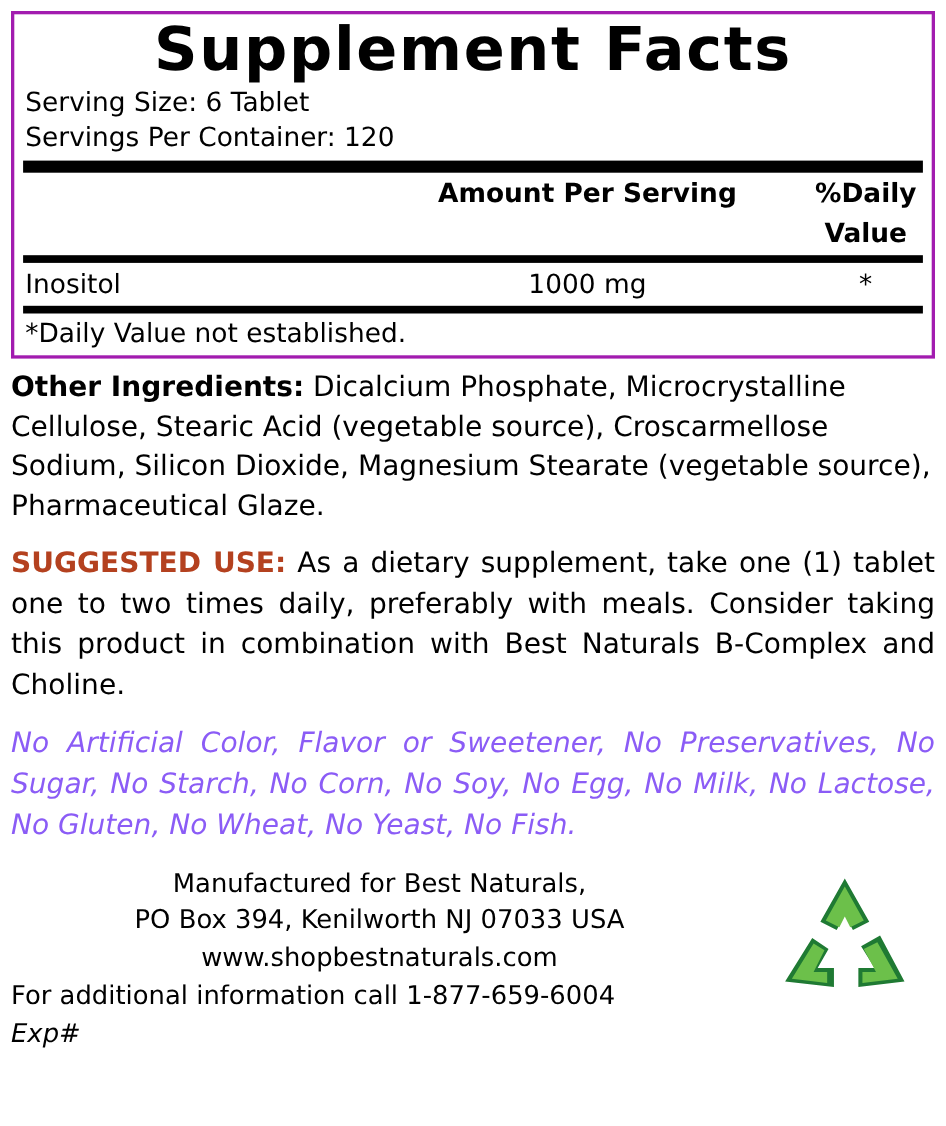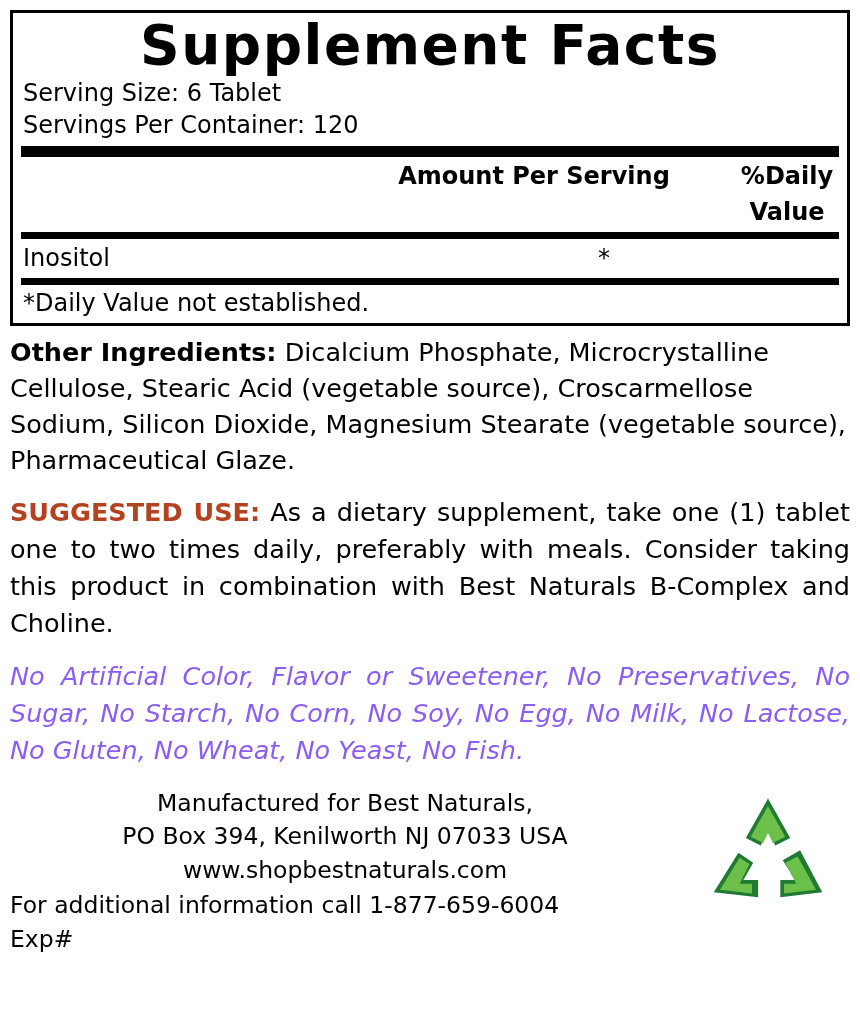--- a/index.html
+++ b/index.html
@@ -19,21 +19,21 @@
   .page {
     width: 860px;
     height: 1024px;
     box-sizing: border-box;
     padding: 8px 10px 0 10px;
     position: relative;
   }
 
   
   .sf-panel {
-    border: 3px solid #000000;
+    border: 3px solid #a21caf;
     box-sizing: border-box;
     padding: 4px 8px 6px 8px;
     margin: 2px 0 0 0;
   }
   .sf-title {
     font-size: 55px;
     font-weight: bold;
     letter-spacing: 1.5px;
     text-align: center;
     line-height: 1.05;
@@ -135,21 +135,21 @@
     line-height: 1.42;
     margin-top: 2px;
     text-align: left;
   }
   .lotexp {
     font-size: 23.5px;
     margin-top: 2px;
     display: flex;
   }
   .lotexp .lot { flex: 0 0 350px; text-align: left; }
-  .lotexp .exp { flex: 0 0 auto; }
+  .lotexp .exp { flex: 0 0 auto; font-style: italic; }
 
   .recycle {
     position: absolute;
     right: 8px;
     top: 4px;
     width: 148px;
     height: 136px;
   }
 </style>
 </head>
@@ -167,20 +167,21 @@
     <div class="sf-row head">
       <span class="col-name"></span>
       <span class="col-amt">Amount Per Serving</span>
       <span class="col-dv">%Daily Value</span>
     </div>
 
     <div class="rule-med"></div>
 
     <div class="sf-row">
       <span class="col-name">Inositol</span>
+      <span class="col-amt">1000 mg</span>
       <span class="col-dv">*</span>
     </div>
 
     <div class="rule-med"></div>
 
     <div class="sf-foot">*Daily Value not established.</div>
   </div>
 
   <p class="other-ing"><b>Other Ingredients:</b><span> Dicalcium Phosphate, Microcrystalline Cellulose, Stearic Acid (vegetable source), Croscarmellose Sodium, Silicon Dioxide, Magnesium Stearate (vegetable source), Pharmaceutical Glaze.</span></p>
 

